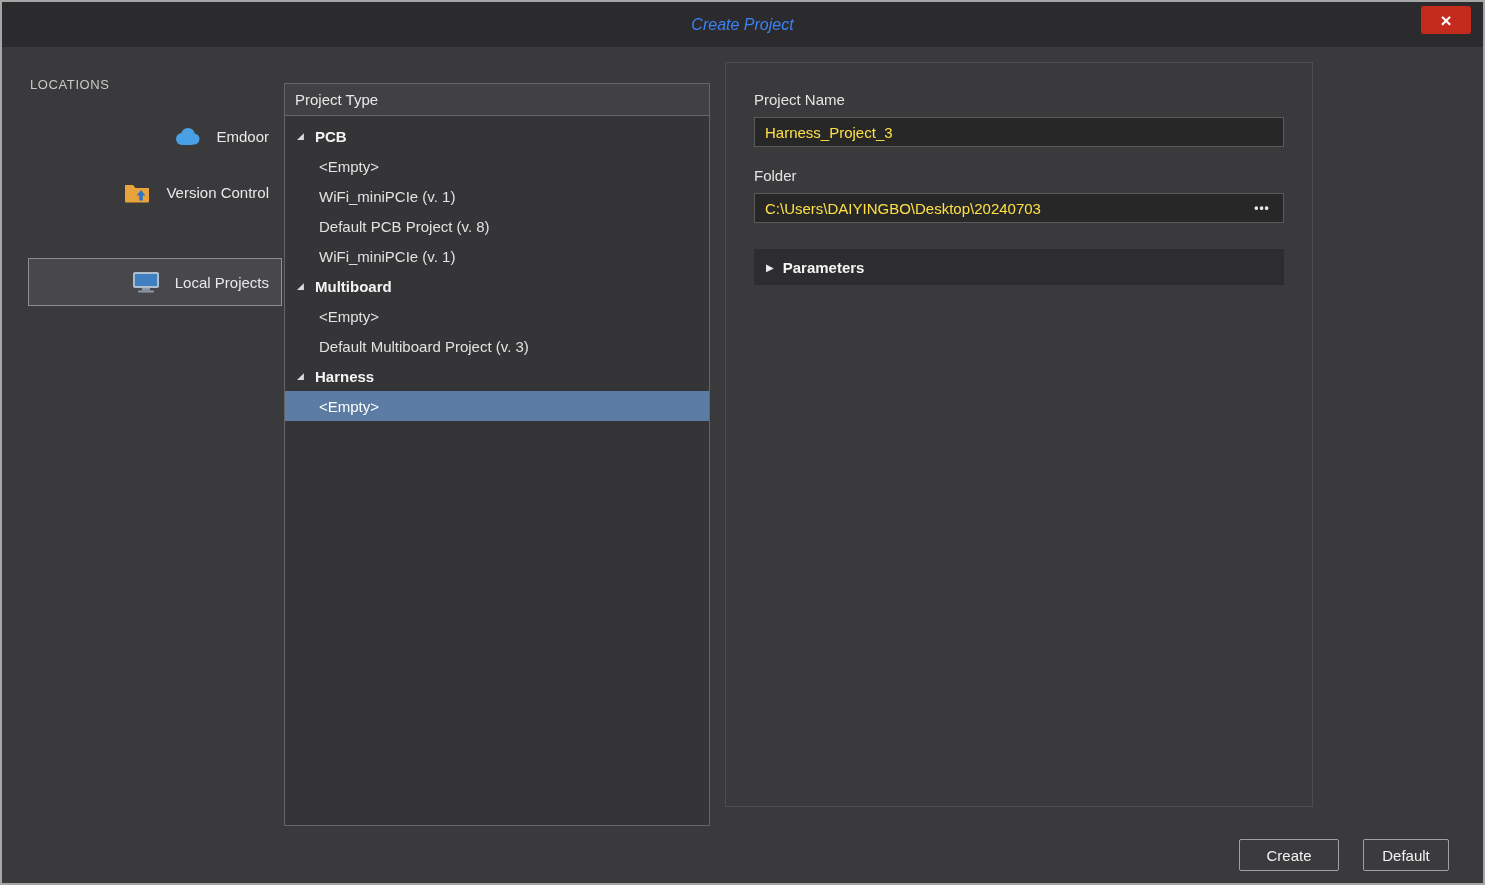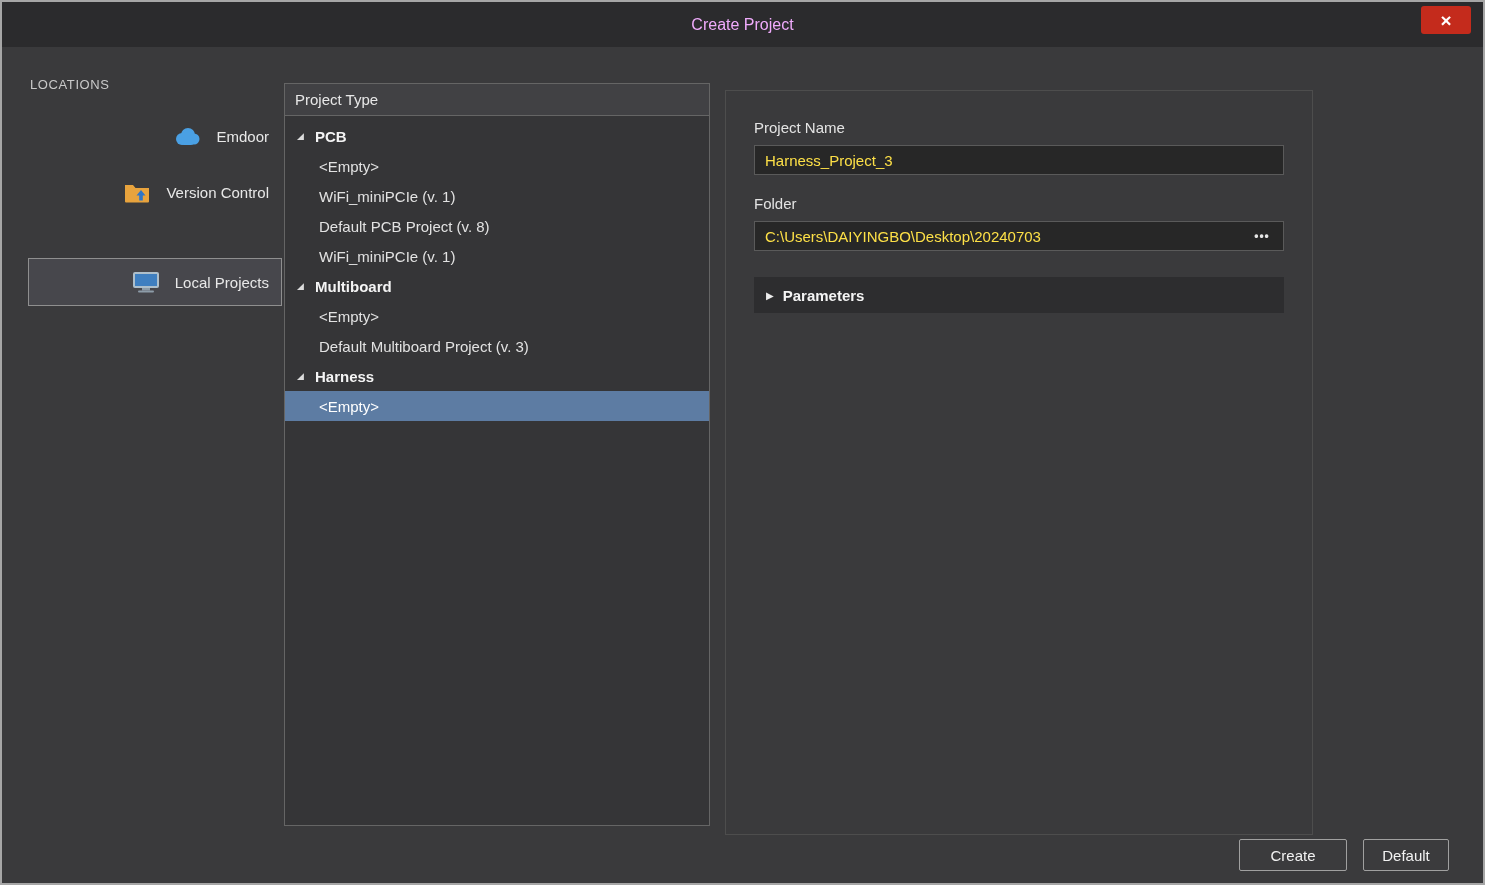--- a/index.html
+++ b/index.html
@@ -4,21 +4,21 @@
 <style>
   * { box-sizing: border-box; margin: 0; padding: 0; }
   html,body { background:#1a1a1a; font-family:"Liberation Sans", sans-serif; }
 
   .dialog{position:relative;width:1485px;height:885px;background:#3a3a3c;
     border:2px solid #a6a6a6;overflow:hidden;color:#e4e4e4;}
 
   
   .titlebar{position:absolute;top:0;left:0;right:0;height:45px;background:#2b2b2d;
     display:flex;align-items:center;justify-content:center;}
-  .title{font-size:16px;color:#f0abfc;}
+  .title{font-size:16px;color:#3b82f6;font-style:italic;}
   .close-btn{position:absolute;top:4px;right:12px;width:50px;height:28px;
     background:#c42b1c;border:none;border-radius:3px;color:#fff;
     display:flex;align-items:center;justify-content:center;cursor:pointer;}
   .close-btn span{font-size:19px;font-weight:bold;line-height:1;}
 
   
   .locations{position:absolute;left:14px;top:45px;width:266px;}
   .loc-header{padding:30px 14px 12px;font-size:13px;color:#c9c9c9;letter-spacing:.6px;}
   .loc-item{display:flex;align-items:center;gap:14px;height:48px;margin:8px 0 8px 12px;
     padding:0 12px;border:1px solid transparent;font-size:15px;color:#e8e8e8;cursor:pointer;justify-content:flex-end;}
@@ -32,37 +32,37 @@
     border-bottom:1px solid #656565;font-size:15px;color:#e8e8e8;}
   .tree{padding-top:5px;}
   .tree-row{height:30px;display:flex;align-items:center;font-size:15px;color:#e2e2e2;cursor:pointer;}
   .tree-row.group{padding-left:12px;font-weight:bold;color:#f4f4f4;}
   .tree-row.item{padding-left:34px;}
   .tree-row.selected{background:#5d7ca3;color:#ffffff;}
   .arrow{width:18px;font-size:9px;color:#dcdcdc;font-weight:normal;}
 
   
   .form-panel{position:absolute;left:723px;top:60px;width:588px;height:745px;
-    border:1px solid #4d4d4d;padding:28px;margin-top:28px;}
+    border:1px solid #4d4d4d;padding:28px;}
   .field-label{font-size:15px;color:#e4e4e4;margin-bottom:9px;}
   .text-input{width:100%;height:30px;background:#272727;border:1px solid #5a5a5a;
     color:#fde047;font-size:15px;padding:14px 10px;font-family:inherit;outline:none;}
   .name-field{margin-bottom:20px;}
   .folder-wrap{position:relative;}
   .browse-btn{position:absolute;right:4px;top:3px;width:36px;height:24px;background:transparent;
     border:none;color:#e6e6e6;font-size:12px;letter-spacing:1px;font-weight:bold;cursor:pointer;}
   .params-bar{margin-top:26px;height:36px;background:#2d2d2f;display:flex;align-items:center;
     gap:9px;padding:0 12px;cursor:pointer;}
   .params-arrow{font-size:10px;color:#ececec;}
   .params-label{font-weight:bold;font-size:15px;color:#f4f4f4;}
 
   
   .btn{position:absolute;height:32px;background:#3b3b3d;border:1px solid #a0a0a0;
     border-radius:2px;color:#f2f2f2;font-size:15px;font-family:inherit;cursor:pointer;}
-  .create-btn{left:1237px;top:837px;width:108px;}
+  .create-btn{left:1237px;top:837px;width:100px;}
   .cancel-btn{left:1361px;top:837px;width:86px;}
 </style>
 </head>
 <body>
 
 <div class="dialog">
 
   <div class="titlebar">
     <span class="title">Create Project</span>
     <button class="close-btn">

